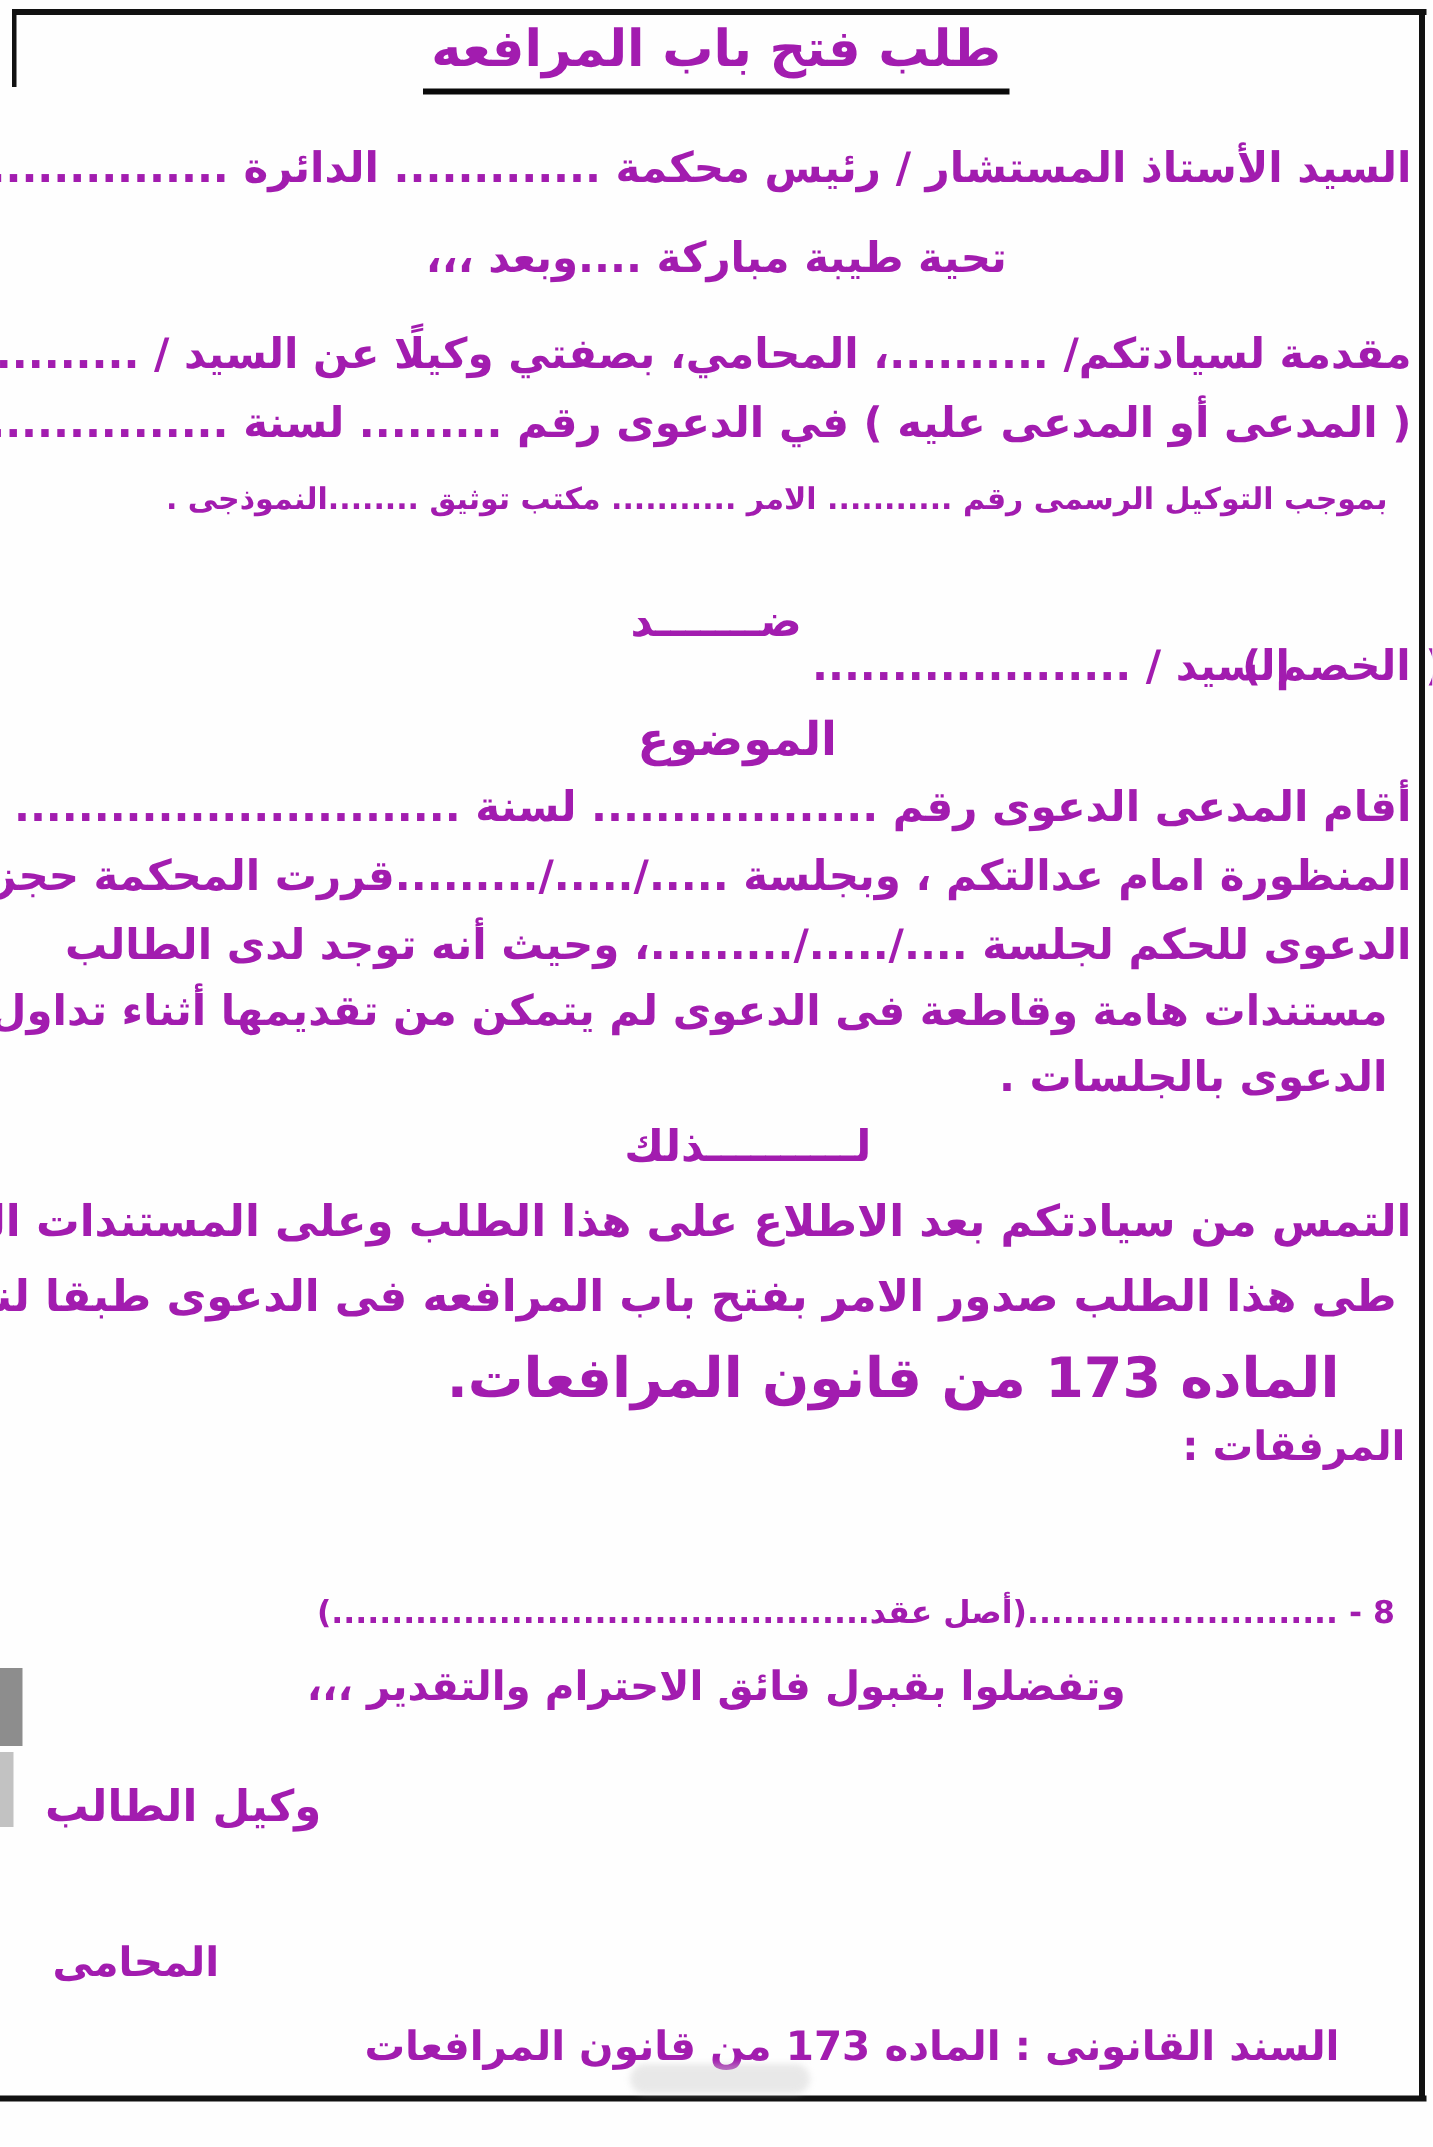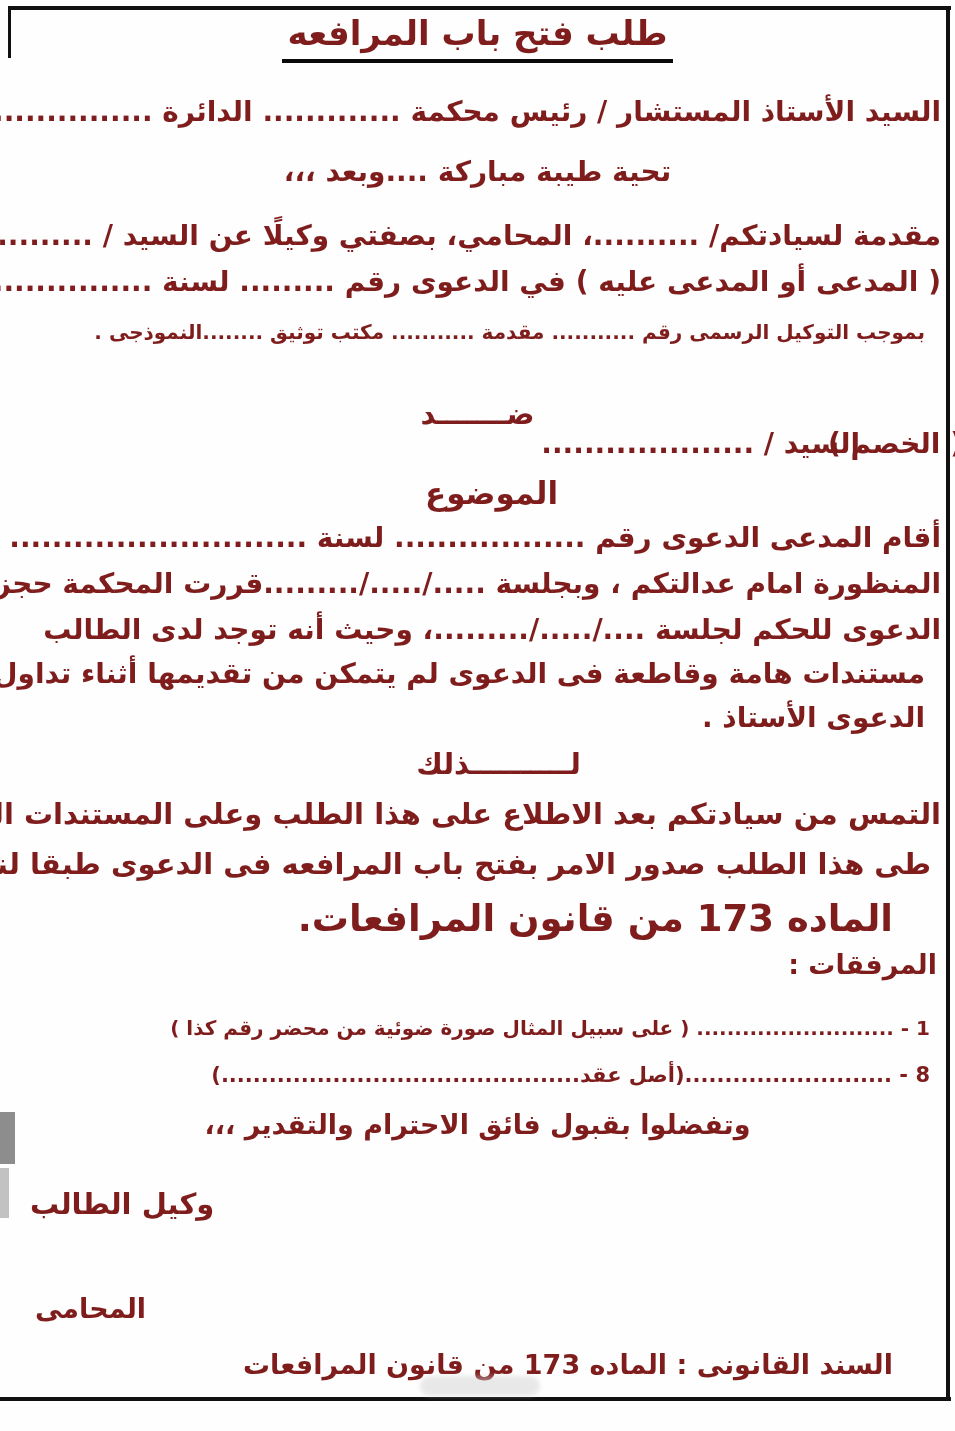--- a/index.html
+++ b/index.html
@@ -8,21 +8,21 @@
     background: #ffffff;
   }
   .page {
     position: relative;
     width: 955px;
     height: 1431px;
     background: #fefefe;
     overflow: hidden;
     font-family: "DejaVu Sans", sans-serif;
     font-weight: bold;
-    color: #7f1d1d;
+    color: #a21caf;
     direction: rtl;
   }
   
   .border-top    { position: absolute; top: 6px; right: 4px; left: 8px; height: 4px; background: #111; }
   .border-right  { position: absolute; top: 6px; right: 5px; width: 4px; height: 1394px; background: #111; }
   .border-bottom { position: absolute; top: 1397px; right: 4px; left: 0; height: 4px; background: #111; }
   .border-left-stub { position: absolute; top: 6px; left: 8px; width: 3px; height: 52px; background: #111; }
 
   .line {
     position: absolute;
@@ -80,40 +80,39 @@
 
   <div class="line center title">
     <span class="underline">طلب فتح باب المرافعه</span>
   </div>
 
   <div class="line addressee">السيد الأستاذ المستشار / رئيس محكمة ............. الدائرة ..............................</div>
   <div class="line center greeting">تحية طيبة مباركة ....وبعد ،،،</div>
 
   <div class="line submitted-by">مقدمة لسيادتكم/ ..........، المحامي، بصفتي وكيلًا عن السيد / ............</div>
   <div class="line capacity">( المدعى أو المدعى عليه ) في الدعوى رقم ......... لسنة ..............................</div>
-  <div class="line poa">بموجب التوكيل الرسمى رقم ........... مقدمة ........... مكتب توثيق ........النموذجى .</div>
+  <div class="line poa">بموجب التوكيل الرسمى رقم ........... الامر ........... مكتب توثيق ........النموذجى .</div>
 
   <div class="line center versus">ضـــــــد</div>
   <div class="line respondent-name">السيد / ....................</div>
   <div class="line respondent-label">( الخصم )</div>
 
   <div class="line center subject-heading">الموضوع</div>
   <div class="line subject-1">أقام المدعى الدعوى رقم .................. لسنة ............................</div>
   <div class="line subject-2">المنظورة امام عدالتكم ، وبجلسة ...../...../.........قررت المحكمة حجز</div>
   <div class="line subject-3">الدعوى للحكم لجلسة ..../...../.........، وحيث أنه توجد لدى الطالب</div>
   <div class="line subject-4">مستندات هامة وقاطعة فى الدعوى لم يتمكن من تقديمها أثناء تداول</div>
-  <div class="line subject-5">الدعوى الأستاذ .</div>
+  <div class="line subject-5">الدعوى بالجلسات .</div>
 
   <div class="line center therefore">لــــــــــذلك</div>
   <div class="line request-1">التمس من سيادتكم بعد الاطلاع على هذا الطلب  وعلى المستندات المرفقة</div>
   <div class="line request-2">طى هذا الطلب  صدور الامر بفتح باب المرافعه فى الدعوى طبقا لنص</div>
   <div class="line request-3">الماده 173 من قانون المرافعات.</div>
 
   <div class="line attachments-heading">المرفقات :</div>
-  <div class="line attachment-1">1 - .......................... ( على سبيل المثال صورة ضوئية من محضر رقم كذا )</div>
   <div class="line attachment-2">8 - ..........................(أصل عقد.............................................)</div>
 
   <div class="line agent-title">وكيل الطالب</div>
   <div class="line center closing">وتفضلوا بقبول فائق الاحترام والتقدير ،،،</div>
   <div class="line lawyer-title">المحامى</div>
   <div class="line legal-basis">السند القانونى : الماده 173 من قانون المرافعات</div>
 
   <div class="tag-artifact-1"></div>
   <div class="tag-artifact-2"></div>
   <div class="watermark"></div>

